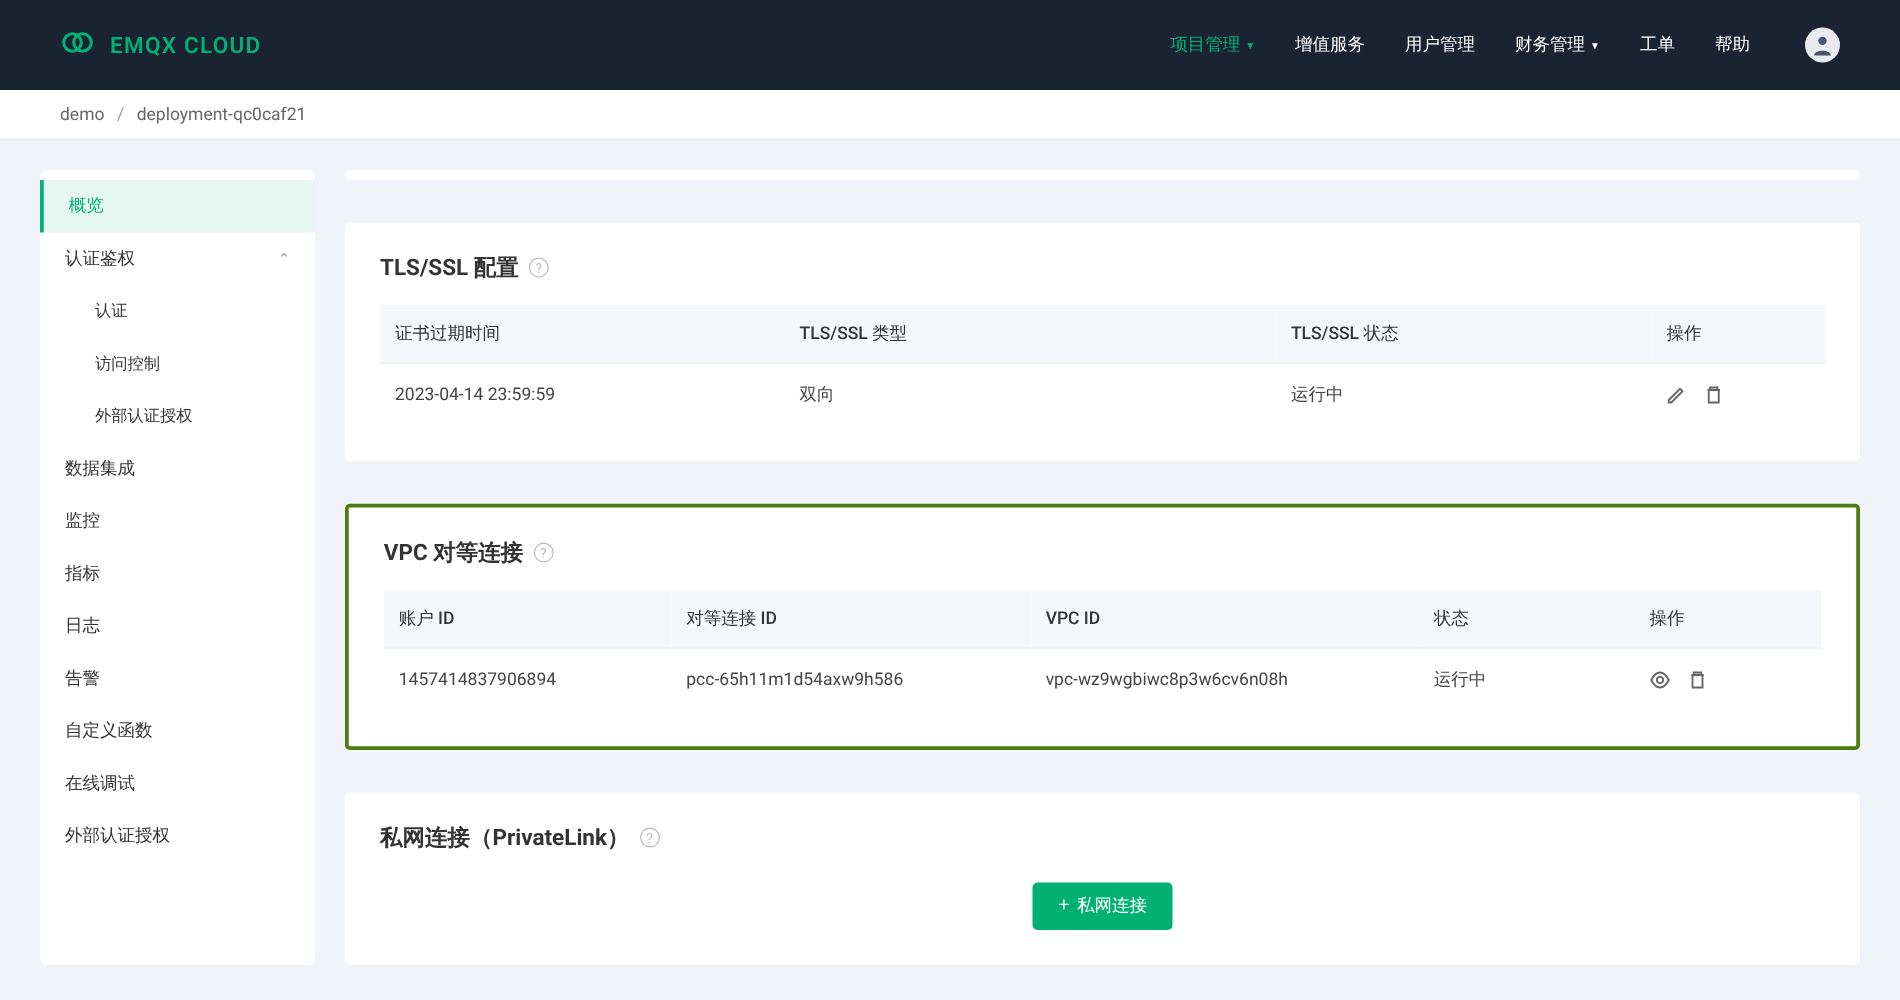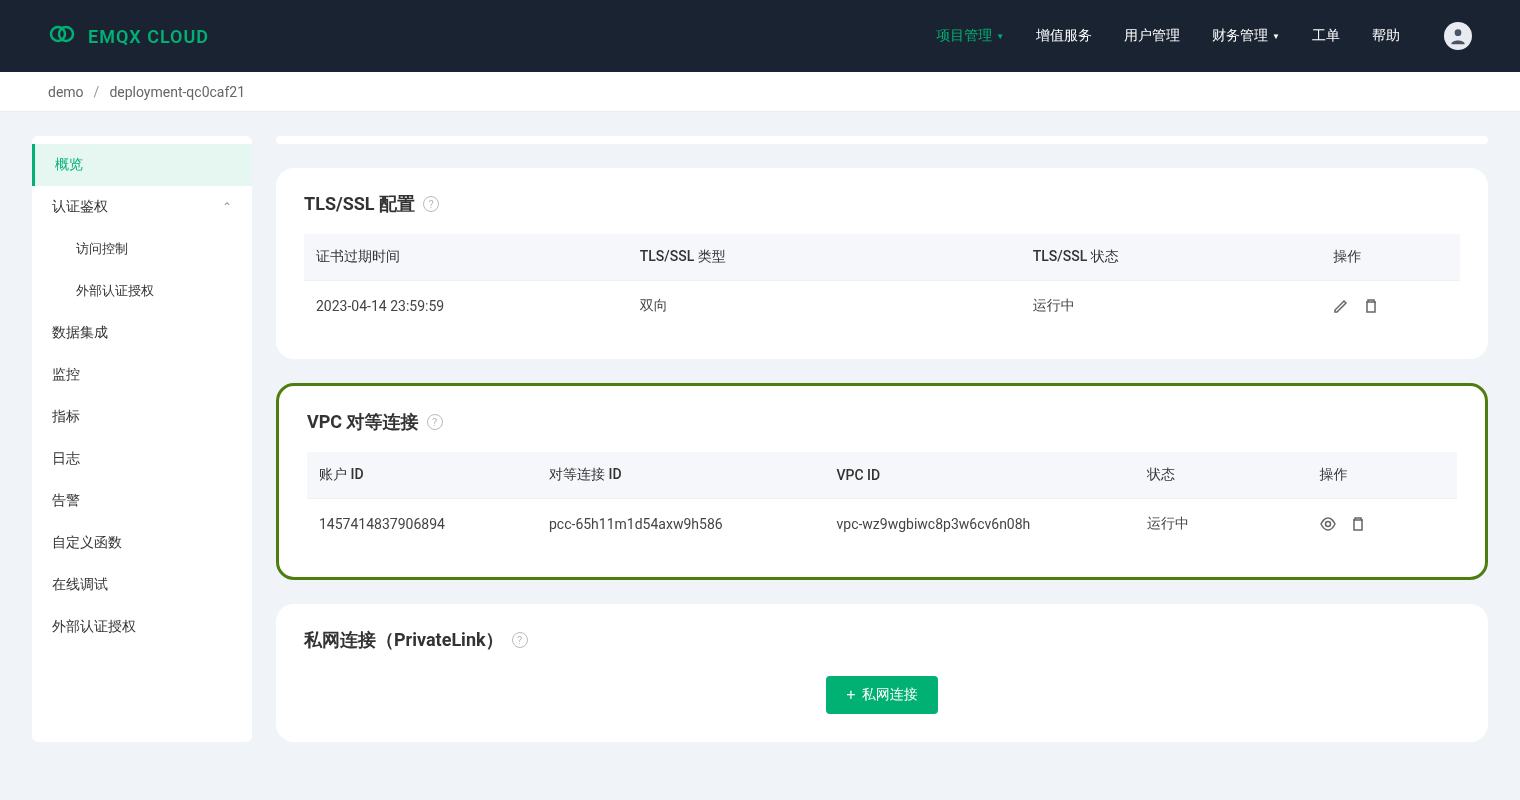--- a/index.html
+++ b/index.html
@@ -30,21 +30,21 @@
     .side-item.active { color: #00b173; background: #e6f7f1; border-left: 3px solid #00b173; font-weight: 500; }
     .side-item.sub { padding-left: 44px; font-size: 13px; }
     .side-expand { font-size: 12px; color: #999; }
     
     
     .main { flex: 1; display: flex; flex-direction: column; gap: 24px; }
     
     
     .card-stub { background: #fff; border-radius: 6px; height: 8px; }
     
-    .card { background: #fff; border-radius: 18px; padding: 24px 28px 28px; }
+    .card { background: #fff; border-radius: 4px; padding: 24px 28px 28px; margin-top: 10px; }
     .card.highlighted { border: 3px solid #4d7c0f; }
     .card-title { display: flex; align-items: center; gap: 8px; margin-bottom: 18px; }
     .card-title h2 { font-size: 18px; font-weight: 700; }
     .help-icon { width: 16px; height: 16px; border: 1.5px solid #bbb; border-radius: 50%; display: inline-flex; align-items: center; justify-content: center; font-size: 11px; color: #bbb; cursor: pointer; }
     
     
     table { width: 100%; border-collapse: collapse; }
     thead th { text-align: left; padding: 14px 12px; background: #f5f7fa; font-size: 14px; font-weight: 500; color: #333; }
     tbody td { padding: 16px 12px; font-size: 14px; color: #444; border-top: 1px solid #f0f0f0; }
     .action-icons { display: flex; gap: 14px; align-items: center; }
@@ -96,20 +96,21 @@
 </div>
 
 <div class="layout">
 
   <div class="sidebar">
     <div class="side-item active">概览</div>
     <div class="side-item">
       <span>认证鉴权</span>
       <span class="side-expand">⌃</span>
     </div>
+    <div class="side-item sub">认证</div>
     <div class="side-item sub">访问控制</div>
     <div class="side-item sub">外部认证授权</div>
     <div class="side-item">数据集成</div>
     <div class="side-item">监控</div>
     <div class="side-item">指标</div>
     <div class="side-item">日志</div>
     <div class="side-item">告警</div>
     <div class="side-item">自定义函数</div>
     <div class="side-item">在线调试</div>
     <div class="side-item">外部认证授权</div>

